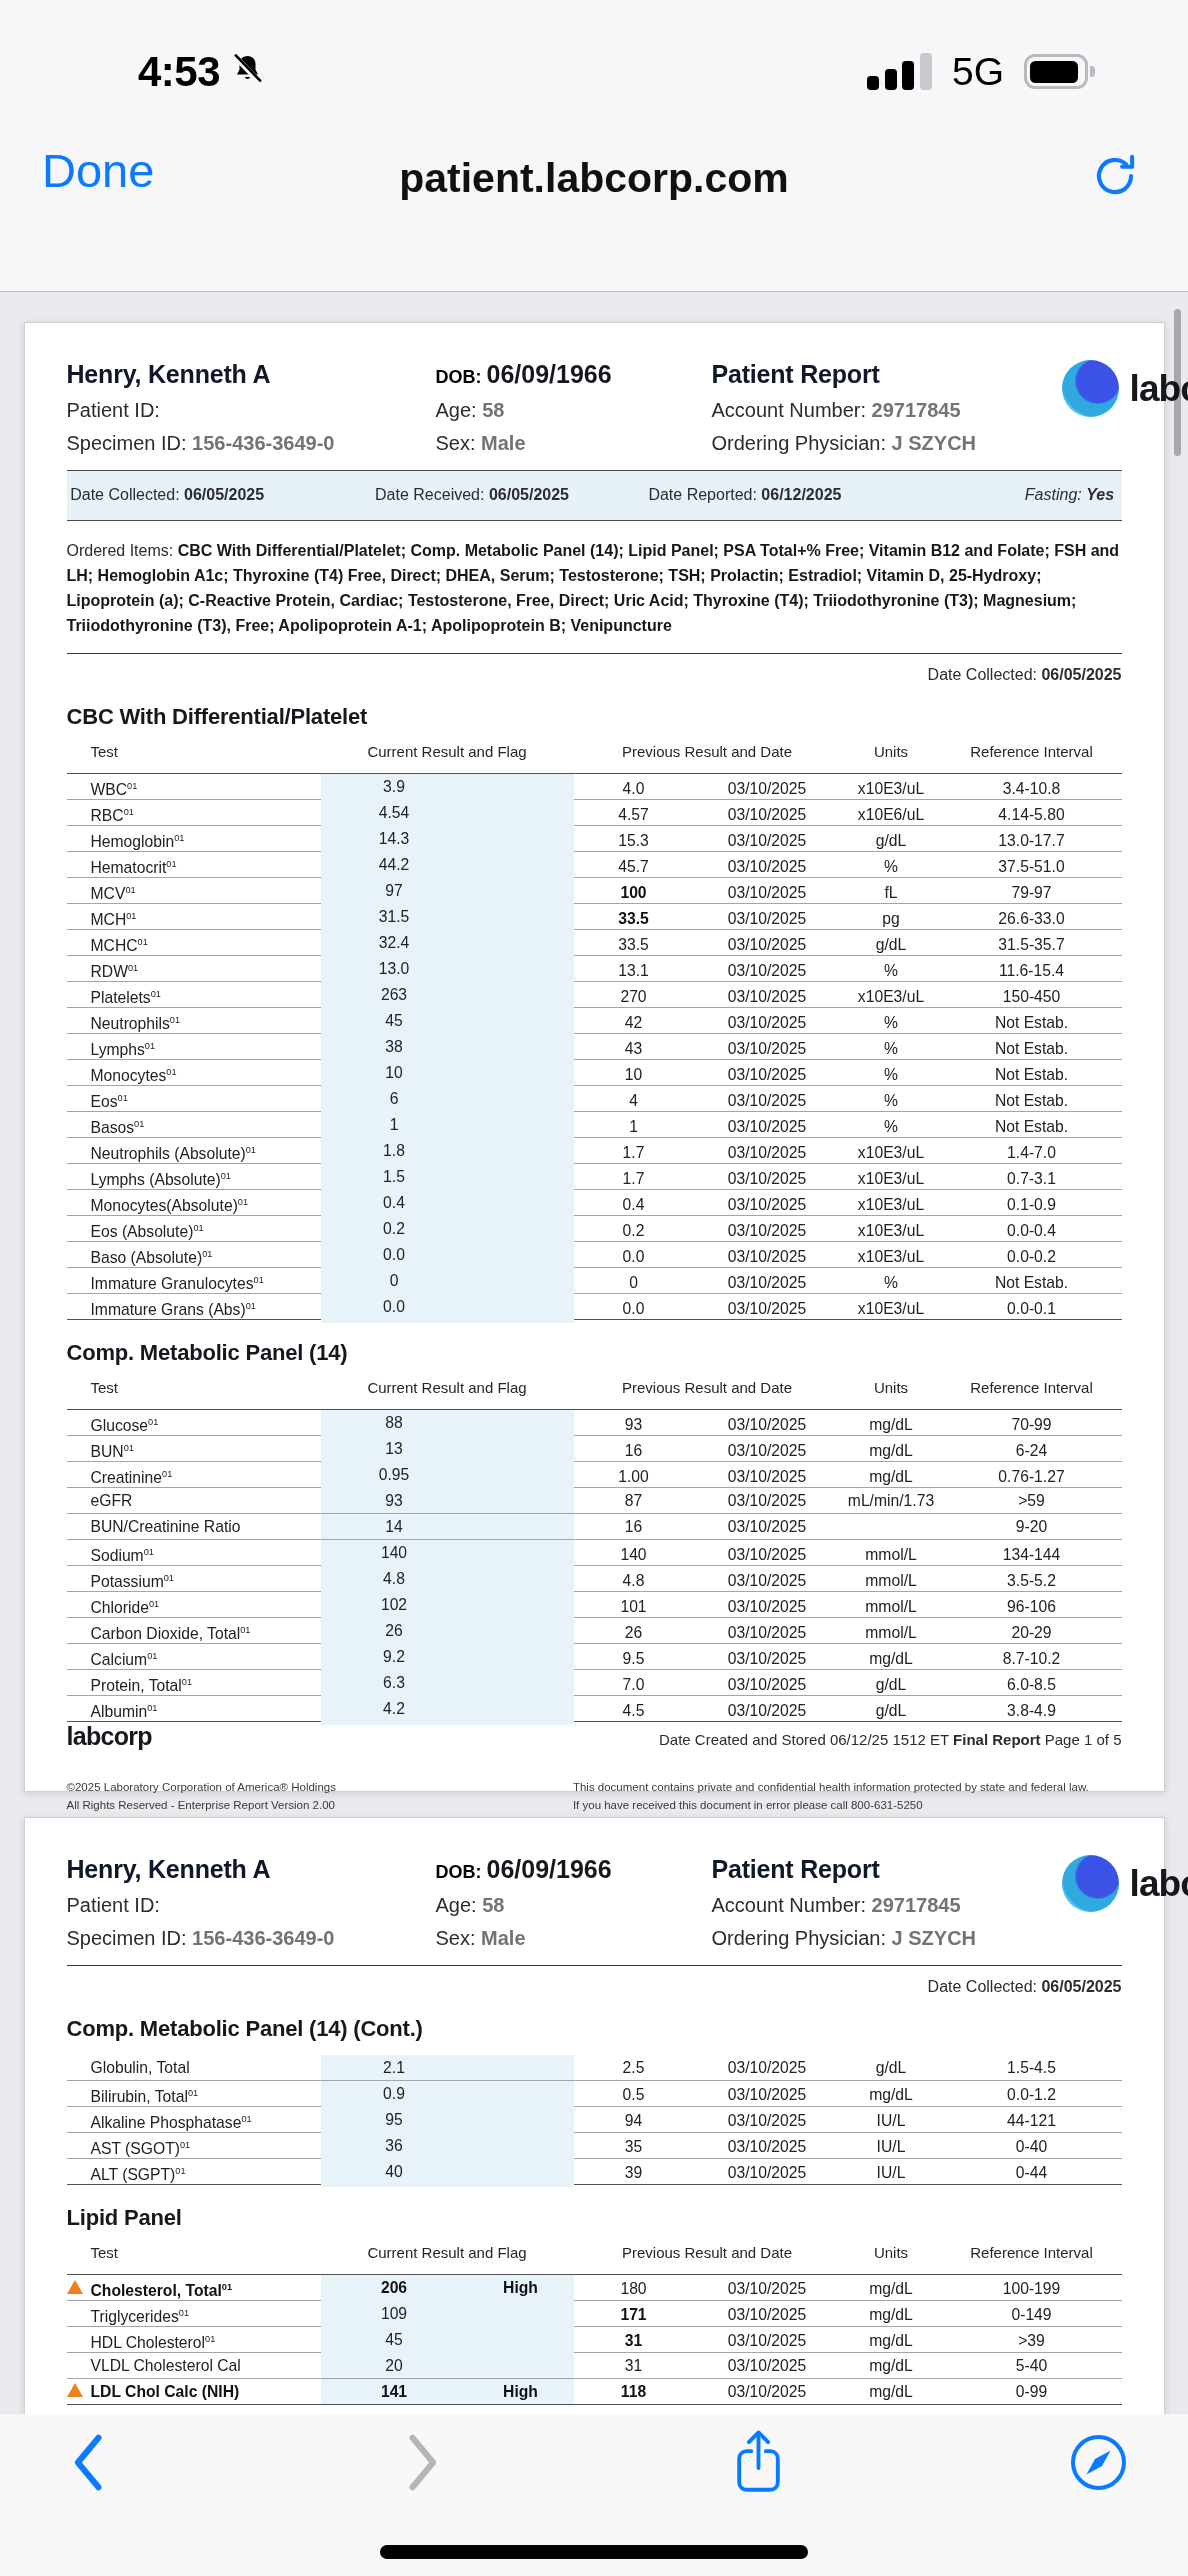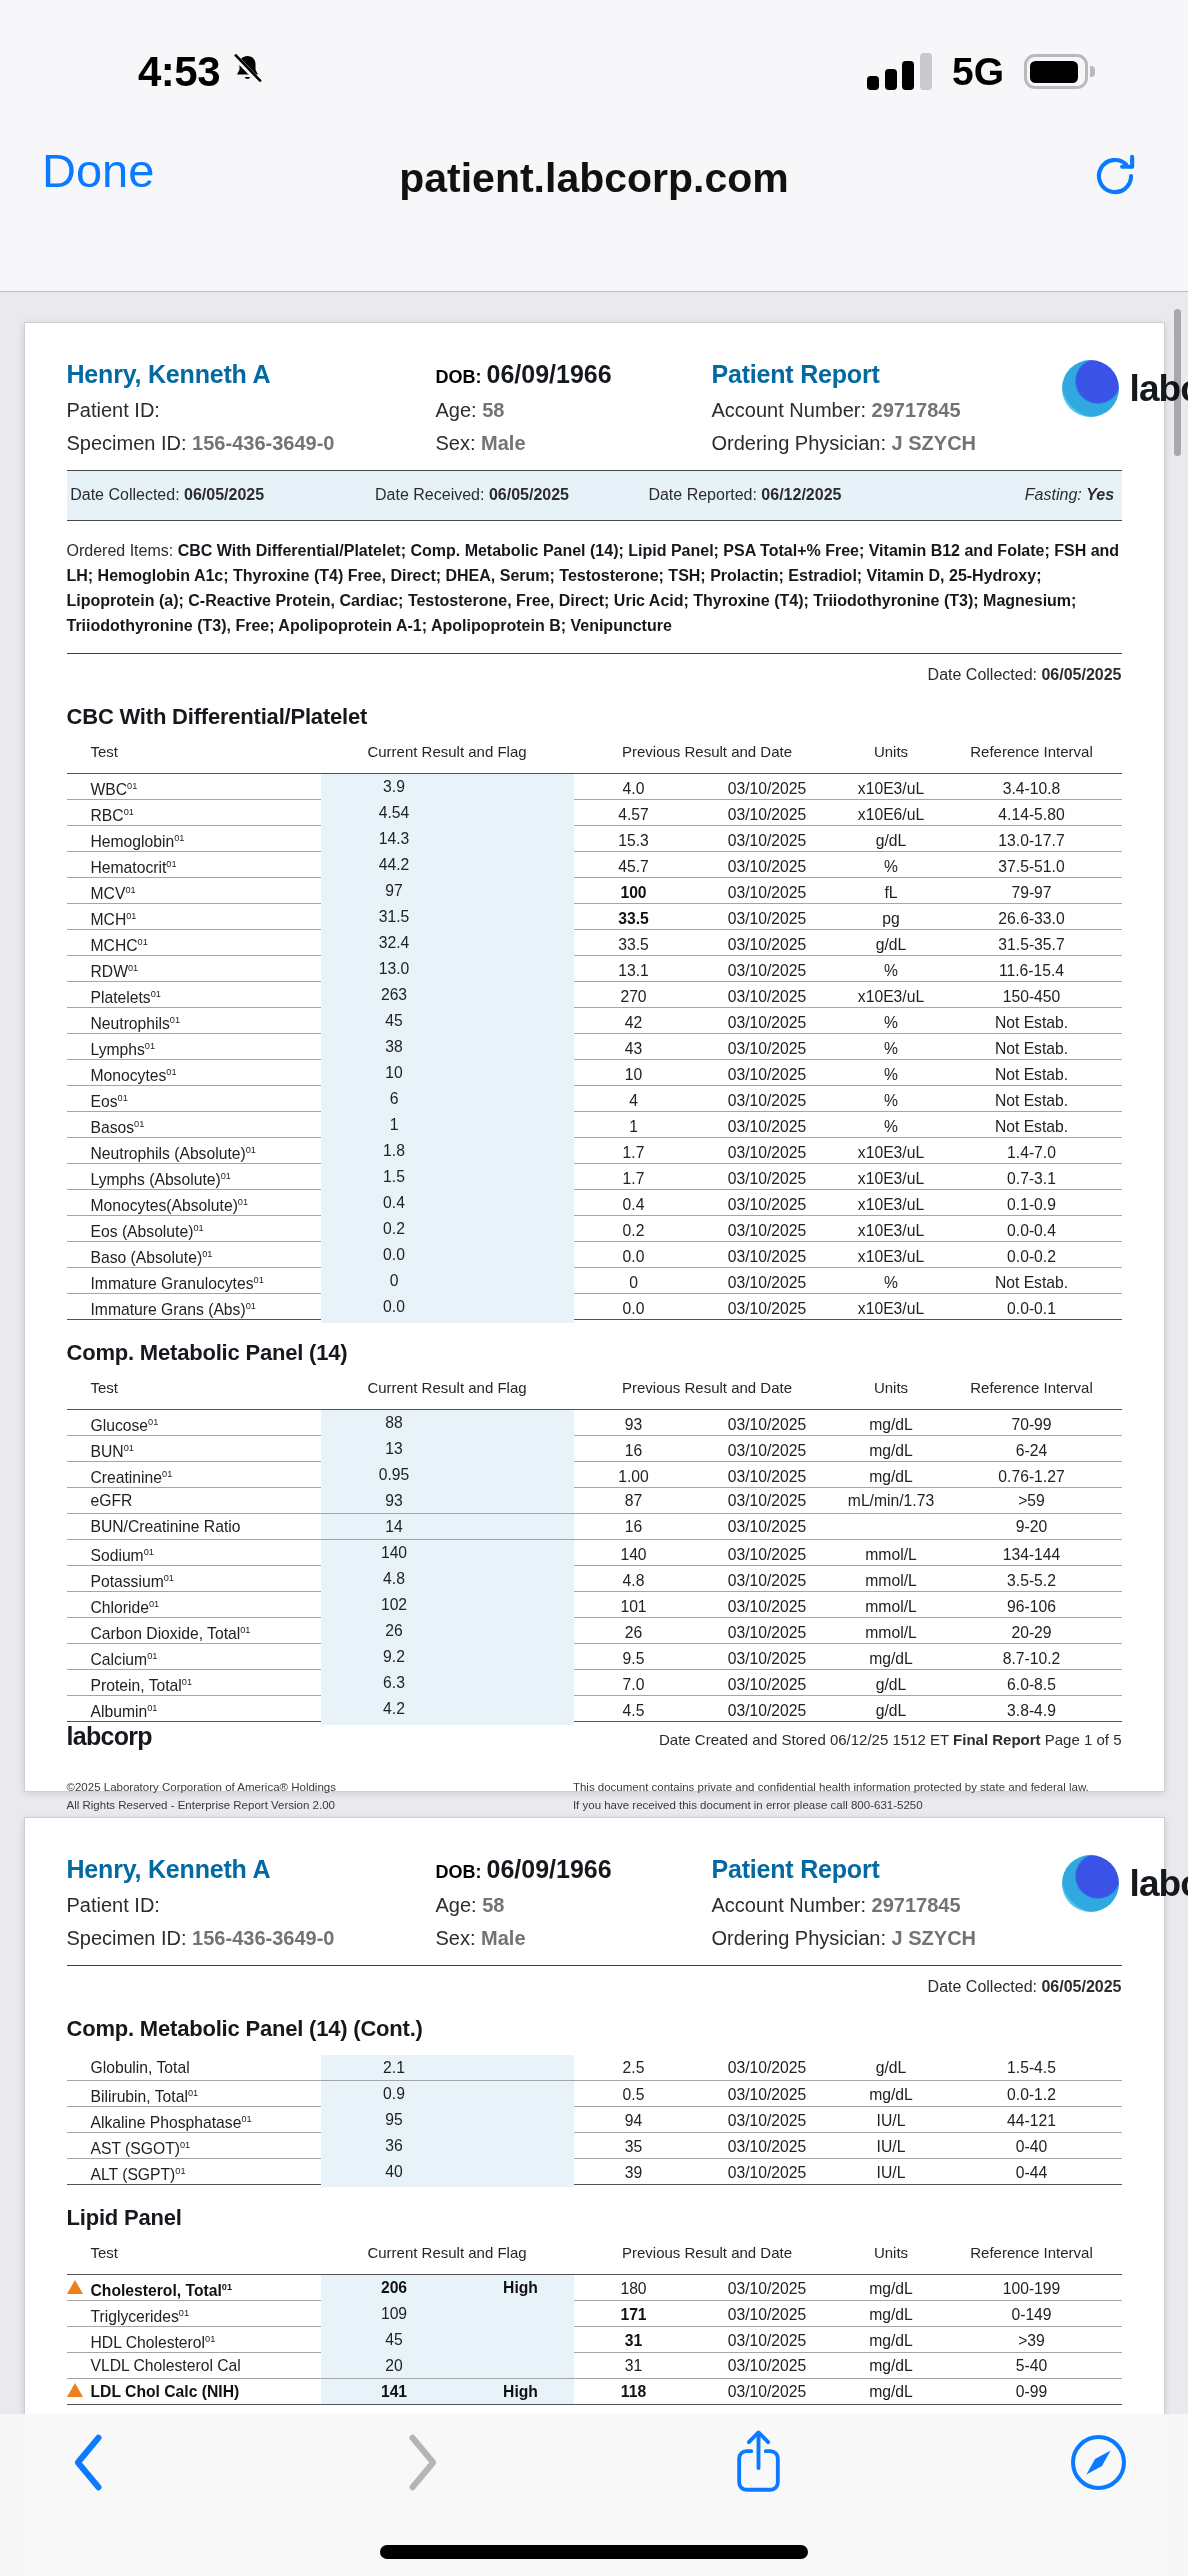--- a/index.html
+++ b/index.html
@@ -12,42 +12,42 @@
   
   .chrome-top{position:absolute;top:0;left:0;width:1188px;height:291px;background:#f7f7f9;border-bottom:0.9px solid #bdbdc2;z-index:30;}
   .statusbar{position:absolute;top:0;left:0;right:0;height:120px;}
   .sb-left{position:absolute;left:138px;top:48px;display:flex;align-items:center;gap:9.2px;}
   .sb-time{font-size:42px;font-weight:700;letter-spacing:-0.5px;color:#000;}
   .sb-right{position:absolute;right:100px;top:53px;display:flex;align-items:flex-end;gap:20px;}
   .sig{display:flex;align-items:flex-end;gap:5.5px;height:37px;}
   .sig i{display:block;width:12px;border-radius:3.7px;background:#000;}
   .sig i.dim{background:#c9c9ce;}
   .s1{height:14px}.s2{height:21px}.s3{height:28.6px}.s4{height:37px}
-  .net{font-size:39px;font-weight:700;color:#000;line-height:37px;}
+  .net{font-size:39px;font-weight:400;color:#000;line-height:37px;}
   .batt{position:relative;width:64px;height:35px;margin-bottom:0.9px;}
   .batt .shell{position:absolute;inset:0;border:3.7px solid #b9b9be;border-radius:11px;}
   .batt .fill{position:absolute;left:6.4px;top:6.4px;bottom:6.4px;width:48px;background:#000;border-radius:5.5px;}
   .batt .nub{position:absolute;right:-7.4px;top:12px;width:5.5px;height:11px;background:#b9b9be;border-radius:0 3.7px 3.7px 0;}
   .navbar{position:absolute;top:120px;left:0;right:0;height:171px;}
   .done{position:absolute;left:42px;top:23px;font-size:47px;color:#0a7aff;cursor:pointer;}
   .urltitle{position:absolute;left:0;right:0;top:35px;text-align:center;font-size:41px;font-weight:600;color:#111;}
   .reload{position:absolute;right:48px;top:31px;width:50px;height:50px;cursor:pointer;}
   
   .content{position:absolute;top:292px;left:0;width:1188px;height:2284px;background:#e9e9ee;overflow:hidden;}
   .page{
     background:#fff;border:0.9px solid #cfcfd4;box-shadow:0 1.8px 7.4px rgba(0,0,0,0.13);
     width:1141px;margin:0 auto;box-sizing:border-box;
     padding:37px 42px 31px 42px;
   }
   .page1{margin-top:30px;height:1470px;display:flex;flex-direction:column;}
   .page2{margin-top:25px;height:765px;}
   .scrollbar{position:absolute;right:7.4px;top:16.6px;width:6.4px;height:147px;border-radius:3.7px;background:rgba(0,0,0,0.28);}
   
   .phead{display:grid;grid-template-columns:369px 276px 350px 1fr;column-gap:0;}
-  .pname,.prep{font-size:25px;font-weight:700;color:#0369a1;letter-spacing:-0.2px;}
+  .pname,.prep{font-size:25px;font-weight:700;color:#0f172a;letter-spacing:-0.2px;}
   .dobline{font-size:25px;font-weight:700;color:#15181c;}
   .doblab{font-size:18px;font-weight:700;color:#000000;}
   .pline{font-size:20px;margin-top:10px;color:#2c2c2e;}
   .pline b{color:#737373;}
   .logo{display:flex;align-items:center;justify-content:flex-end;gap:11px;align-self:start;}
   .lc-mark{width:57px;height:57px;border-radius:50%;
     background:radial-gradient(circle at 63% 37%, #3a52e6 0 42%, #2fa9e0 46% 70%, #55c8f0 74% 100%);}
   .lc-word{font-size:37px;font-weight:700;color:#15181c;letter-spacing:-0.9px;}
   
   .datesbar{margin-top:14.7px;background:#e7f1f8;border-top:1.8px solid #47484c;border-bottom:1.8px solid #47484c;

